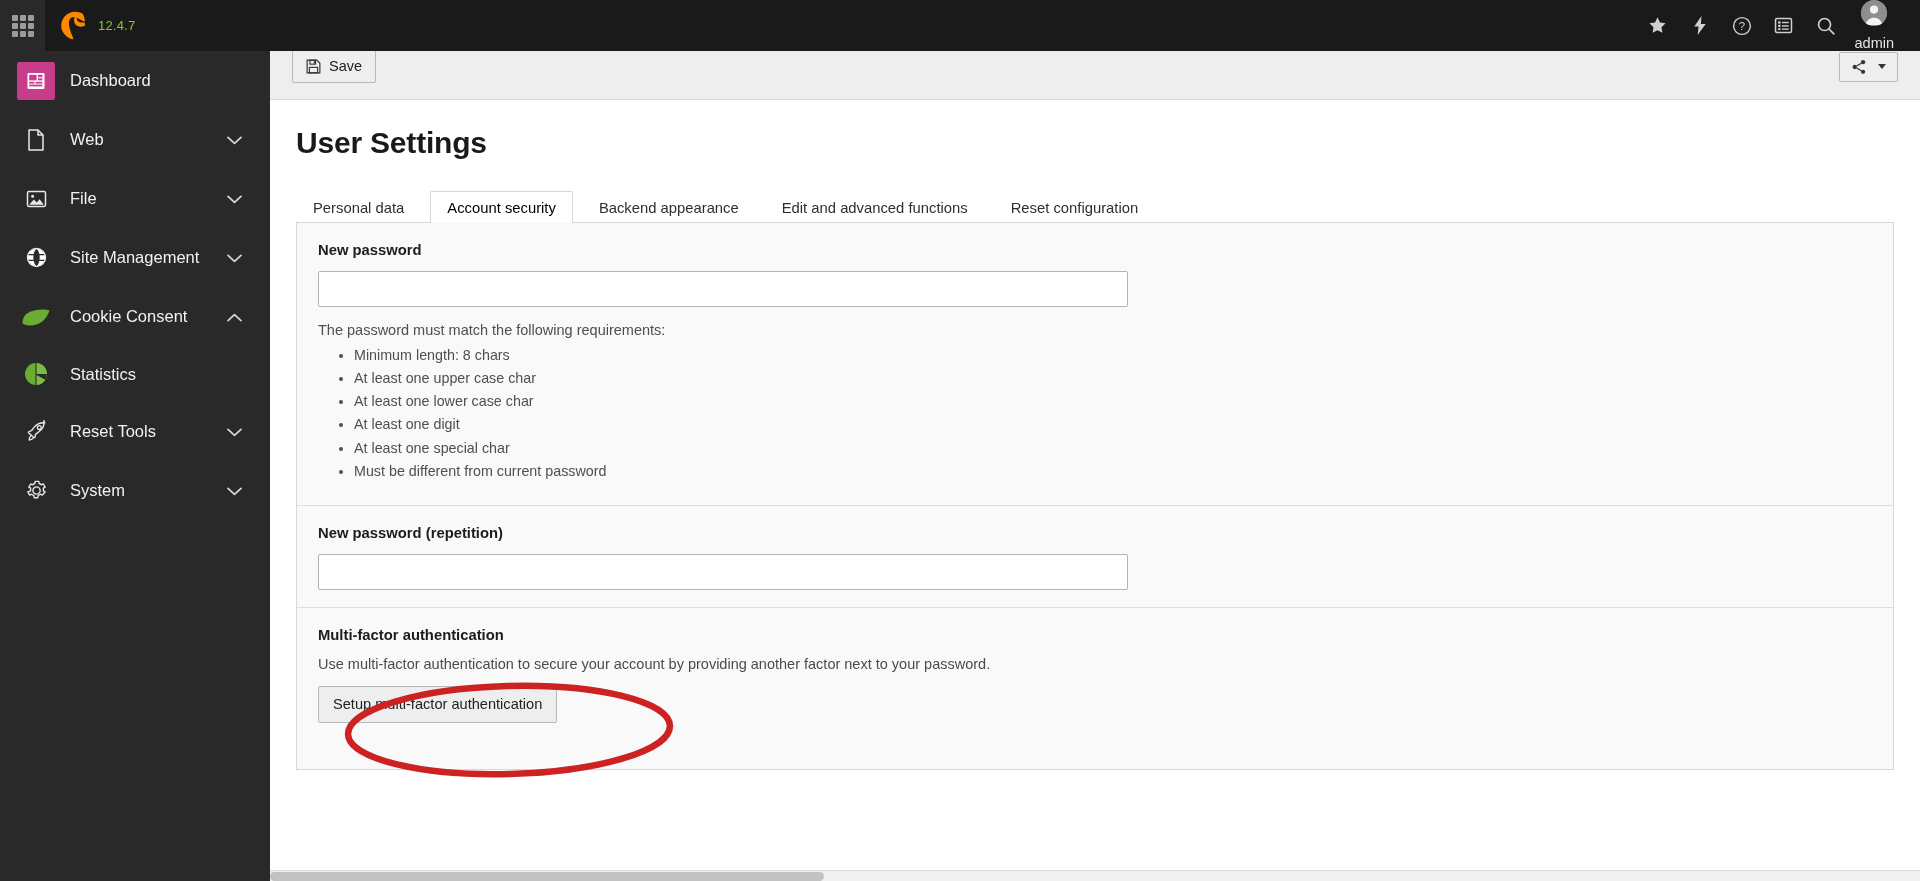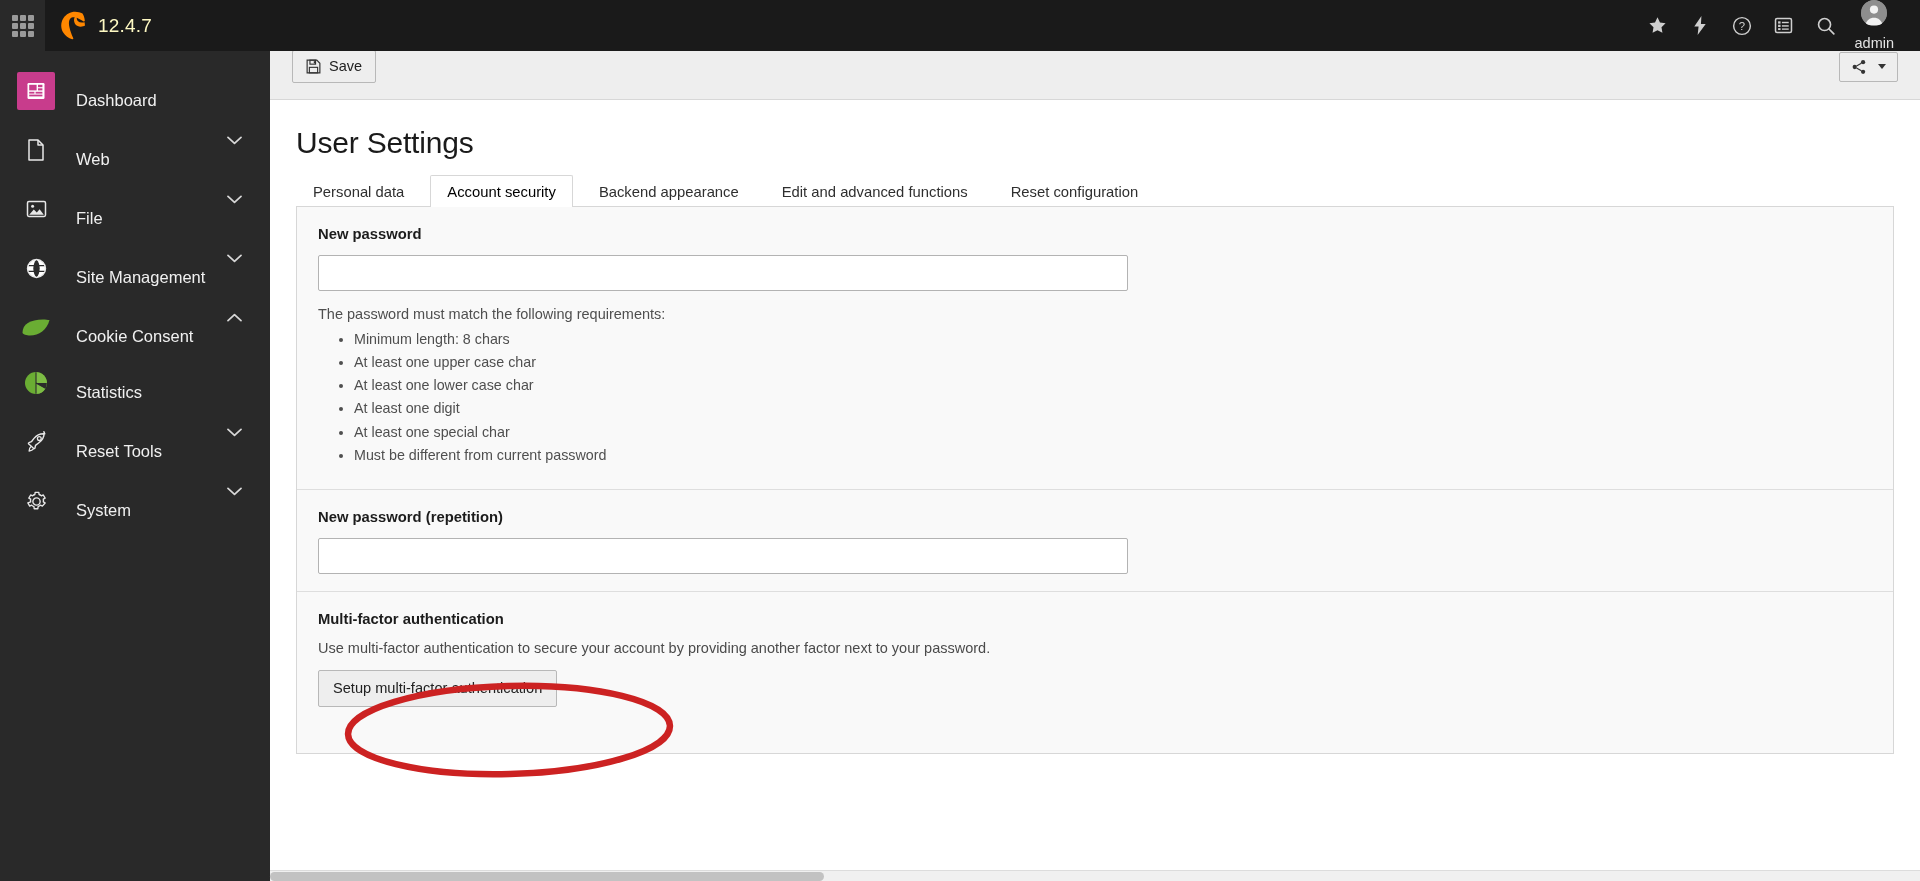--- a/index.html
+++ b/index.html
@@ -25,21 +25,21 @@
     grid-template-rows: repeat(3, 6px); gap: 2px; }
   .grid-icon i { display: block; width: 6px; height: 6px;
     background: #9a9a9a; border-radius: 1px; }
 
   .logo-area {
     width: 225px; height: 51px; background: #1a1a1a;
     display: flex; align-items: center; gap: 11px; padding-left: 16px;
     flex: 0 0 225px;
   }
   .typo3-logo { width: 26px; height: 30px; display:block; }
-  .version { color: #fef9c3; font-size: 19px; letter-spacing: .2px; }
+  .version { color: #84cc16; font-size: 13px; letter-spacing: .2px; }
 
   .topbar-spacer { flex: 1 1 auto; }
 
   .topbar-right { display: flex; align-items: center; height: 51px; padding-right: 14px; }
   .tb-item {
     height: 51px; min-width: 42px; padding: 0 9px;
     display: flex; align-items: center; justify-content: center;
     cursor: pointer; color: #cfcfcf;
   }
   .tb-item svg { display:block; }
@@ -51,22 +51,22 @@
   }
   .avatar svg { display:block; }
   .tb-user-name { color: #e2e2e2; font-size: 14.5px; }
 
   
   .sidebar {
     position: absolute; top: 51px; left: 0; width: 270px; height: 830px;
     background: #292929; overflow: hidden; z-index: 20;
   }
   .nav-item {
-    display: flex; align-items: flex-end; height: 59px;
-    padding-left: 17px; cursor: pointer; position: relative; gap: 6px;
+    display: flex; align-items: center; height: 59px;
+    padding-left: 17px; cursor: pointer; position: relative;
   }
   .nav-icon {
     width: 38px; height: 38px; flex: 0 0 38px;
     display: flex; align-items: center; justify-content: center;
     border-radius: 2px;
   }
   .nav-icon.dashboard-bg { background: #c83c8c; }
   .nav-label {
     color: #f0f0f0; font-size: 16.5px; margin-left: 15px;
     white-space: nowrap; font-weight: 400;
@@ -95,22 +95,22 @@
   .docheader-spacer { flex: 1 1 auto; }
   .btn-share { padding: 6px 11px; gap: 11px; }
   .caret-down {
     width: 0; height: 0; border-left: 4.5px solid transparent;
     border-right: 4.5px solid transparent; border-top: 5px solid #333;
     display:block;
   }
 
   .content { padding: 26px 26px 0 26px; height: 764px; overflow: hidden; position: relative; }
   .page-title {
-    font-size: 30px; font-weight: 400; color: #1a1a1a;
-    letter-spacing: -.2px; margin-bottom: 14px;
+    font-size: 30px; font-weight: 700; color: #1a1a1a;
+    letter-spacing: -.2px; margin-bottom: 30px;
   }
 
   
   .tabs {
     display: flex; align-items: flex-end; border-bottom: 1px solid #d7d7d7;
     height: 33px;
     gap: 9px;
   }
   .tab {
     padding: 0 16px; height: 32px; line-height: 32px;

